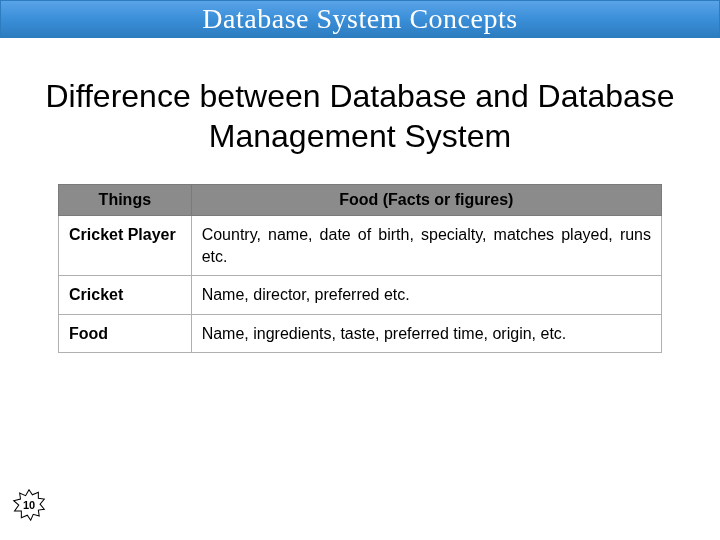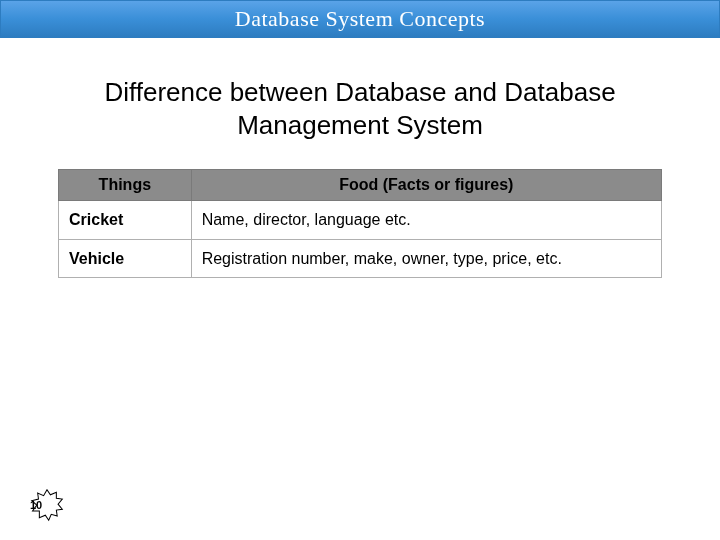--- a/index.html
+++ b/index.html
@@ -15,27 +15,27 @@
     width: 100%;
     height: 38px;
     background: linear-gradient(to bottom, #5aa3e8 0%, #3a8fd8 50%, #2d7cc0 100%);
     border: 1px solid #2d7cc0;
     display: flex;
     align-items: center;
     justify-content: center;
   }
   .title-text {
     font-family: 'Brush Script MT', cursive, serif;
-    font-size: 22px;
+    font-size: 28px;
     color: #fff;
     letter-spacing: 0.5px;
   }
   .heading {
     text-align: center;
-    font-size: 26px;
+    font-size: 32px;
     font-weight: normal;
     color: #000;
     margin-top: 38px;
     margin-bottom: 28px;
     line-height: 1.25;
     padding: 0 40px;
   }
   .table-wrap {
     margin: 0 58px;
   }
@@ -59,27 +59,27 @@
     padding: 8px 10px;
     vertical-align: top;
     text-align: justify;
     line-height: 1.35;
   }
   tbody td:first-child {
     font-weight: bold;
   }
   .page-badge {
     position: absolute;
-    left: 30px;
+    left: 12px;
     bottom: 18px;
     width: 34px;
     height: 34px;
     display: flex;
     align-items: center;
-    justify-content: flex-start;
+    justify-content: center;
   }
   .page-badge svg {
     position: absolute;
     width: 34px;
     height: 34px;
   }
   .page-num {
     position: relative;
     font-size: 11px;
     font-weight: bold;
@@ -98,26 +98,30 @@
 <div class="table-wrap">
   <table>
     <thead>
       <tr>
         <th>Things</th>
         <th>Food (Facts or figures)</th>
       </tr>
     </thead>
     <tbody>
       <tr>
-        <td>Cricket</td>
-        <td>Name, director, language etc.</td>
+        <td>Cricket Player</td>
+        <td>Country, name, date of birth, specialty, matches played, runs etc.</td>
       </tr>
       <tr>
-        <td>Vehicle</td>
-        <td>Registration number, make, owner, type, price, etc.</td>
+        <td>Cricket</td>
+        <td>Name, director, preferred etc.</td>
+      </tr>
+      <tr>
+        <td>Food</td>
+        <td>Name, ingredients, taste, preferred time, origin, etc.</td>
       </tr>
     </tbody>
   </table>
 </div>
 
 <div class="page-badge">
   <svg viewBox="0 0 40 40">
     <polygon points="20,2 24,8 31,5 31,12 38,13 33,19 38,25 31,26 32,33 25,31 22,38 18,32 11,35 11,27 3,27 8,20 2,15 10,13 9,6 16,9" fill="#fff" stroke="#000" stroke-width="1.2"></polygon>
   </svg>
   <span class="page-num">10</span>

